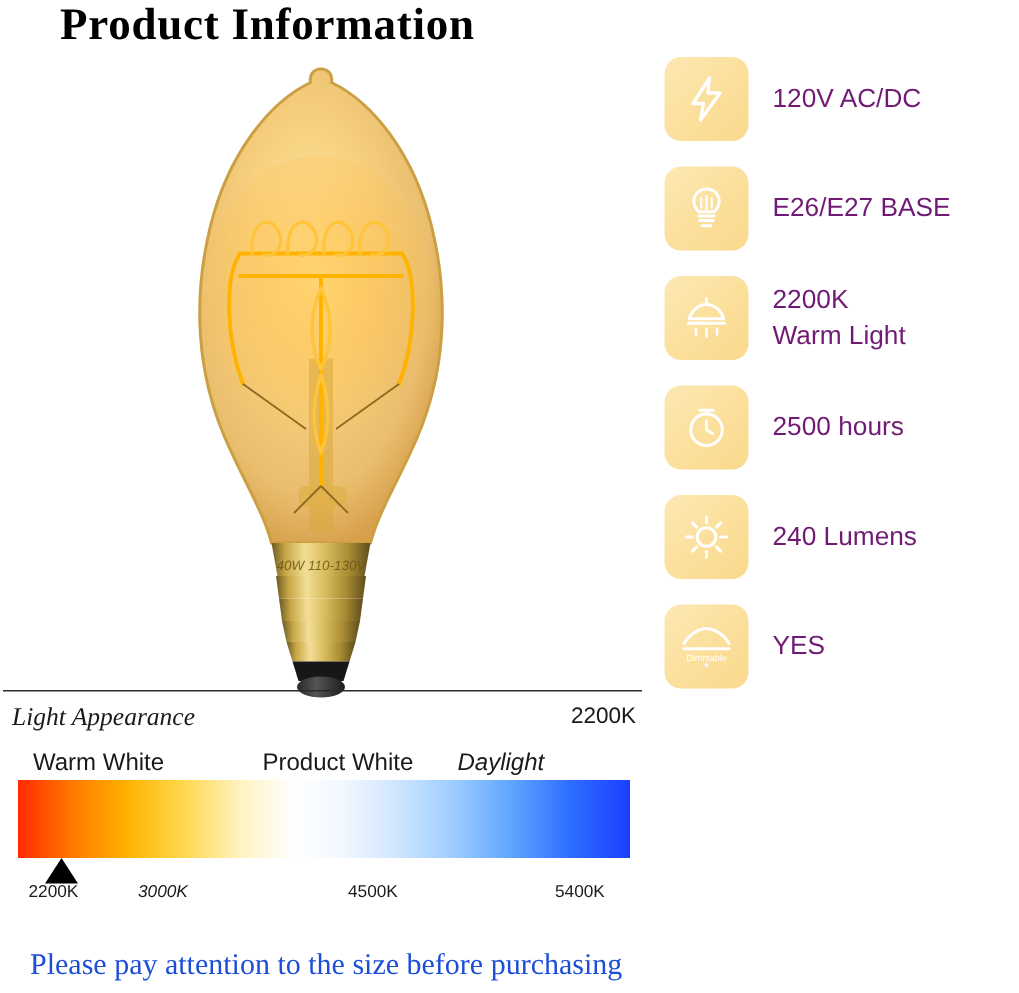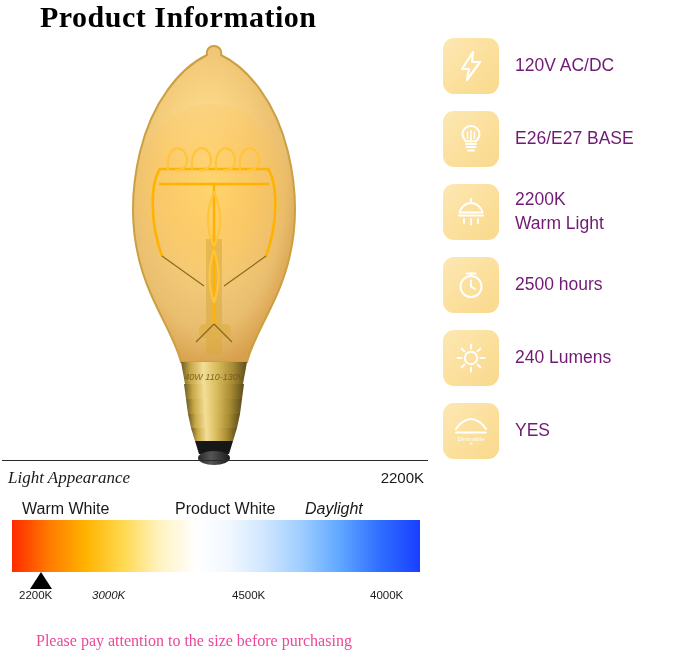--- a/index.html
+++ b/index.html
@@ -65,23 +65,23 @@
     border-bottom:17px solid #000;
   }
   .temp-labels{position:absolute;left:0;top:129px;width:430px;height:16px;font-size:11.5px;color:#1a1a1a;}
   .temp-labels span{position:absolute;white-space:nowrap;}
   .t1{left:19px;}
   .t2{left:92px;font-style:italic;}
   .t3{left:232px;}
   .t4{left:370px;}
 
   .footer-note{
-    position:absolute;left:36px;top:632px;
+    position:absolute;left:20px;top:632px;
     font-family:"Liberation Serif", serif;
-    font-size:16px;color:#ec4899;white-space:nowrap;
+    font-size:20px;color:#1d4ed8;white-space:nowrap;
   }
 
   
   .specs{position:absolute;left:443px;top:38px;width:236px;}
   .spec-row{position:relative;height:73px;}
   .spec-icon{
     position:absolute;left:0;top:0;width:56px;height:56px;border-radius:11px;
     background:linear-gradient(135deg,#fde8b4 0%,#fbdf9b 55%,#f9d98d 100%);
     display:flex;align-items:center;justify-content:center;
   }
@@ -193,21 +193,21 @@
       <span class="bl-day">Daylight</span>
     </div>
 
     <div class="gradient-bar"></div>
     <div class="pointer"></div>
 
     <div class="temp-labels">
       <span class="t1">2200K</span>
       <span class="t2">3000K</span>
       <span class="t3">4500K</span>
-      <span class="t4">4000K</span>
+      <span class="t4">5400K</span>
     </div>
   </div>
 
   <div class="footer-note">Please pay attention to the size before purchasing</div>
 
   <div class="specs">
 
     <div class="spec-row">
       <div class="spec-icon">
         <svg width="30" height="32" viewBox="0 0 30 32">

